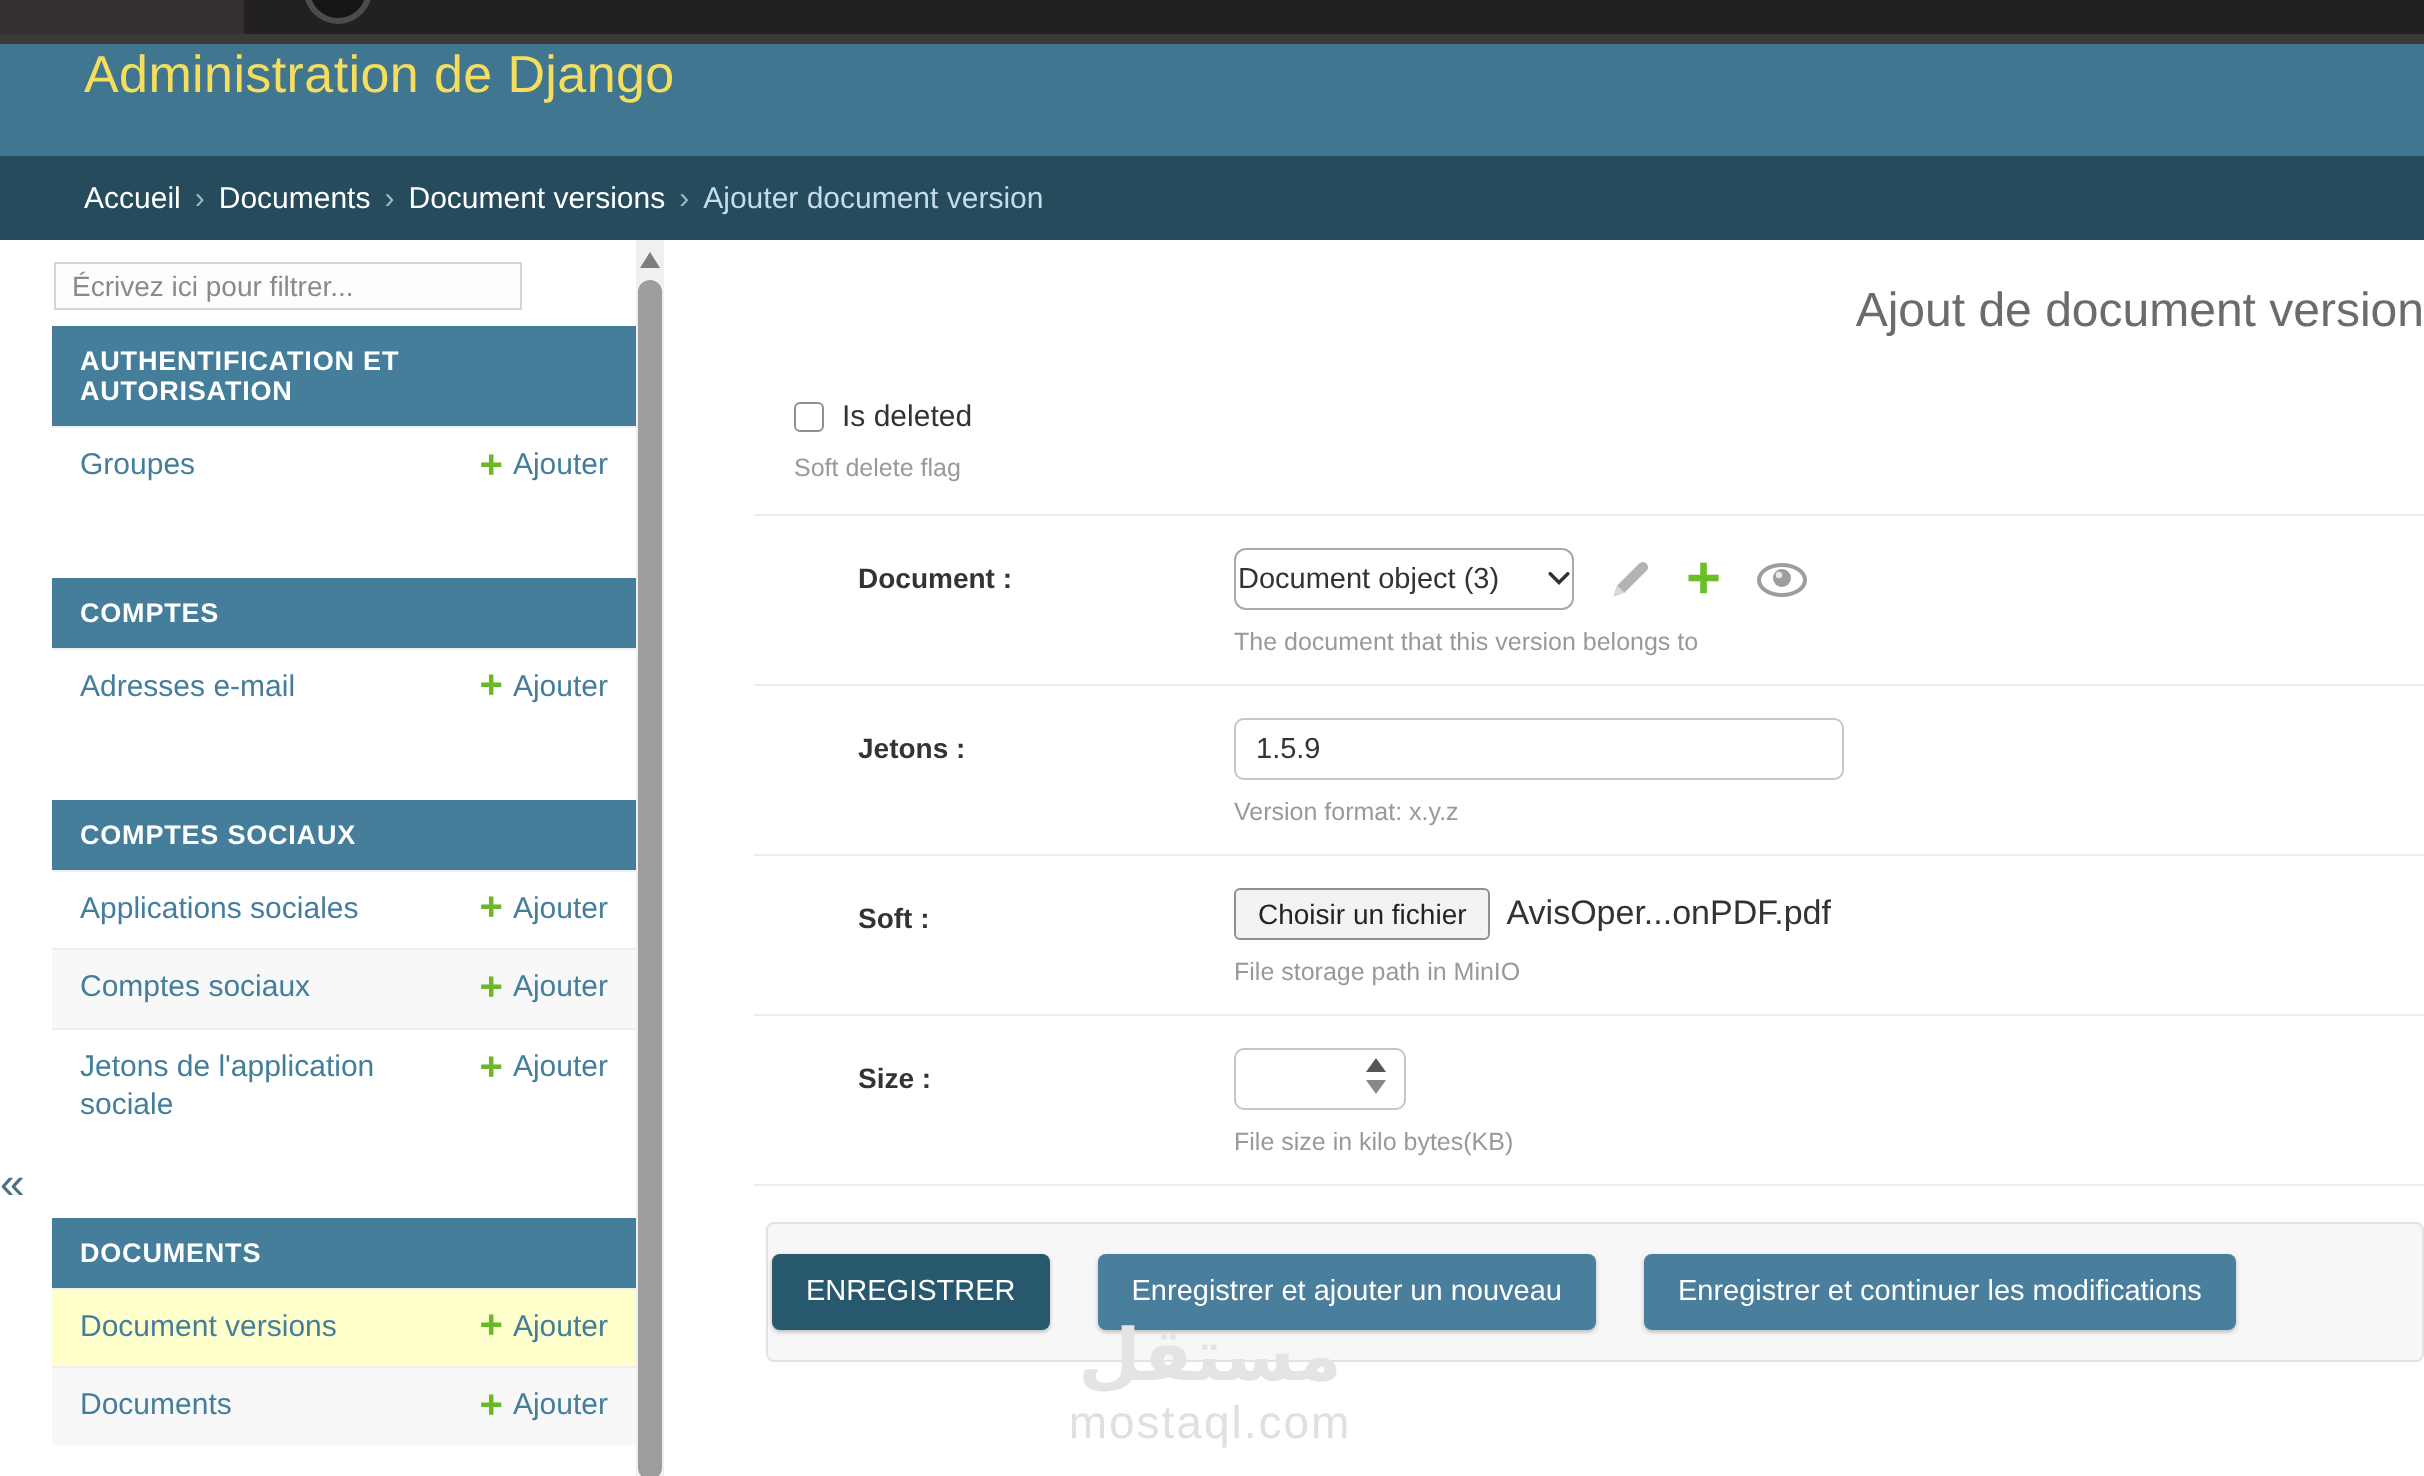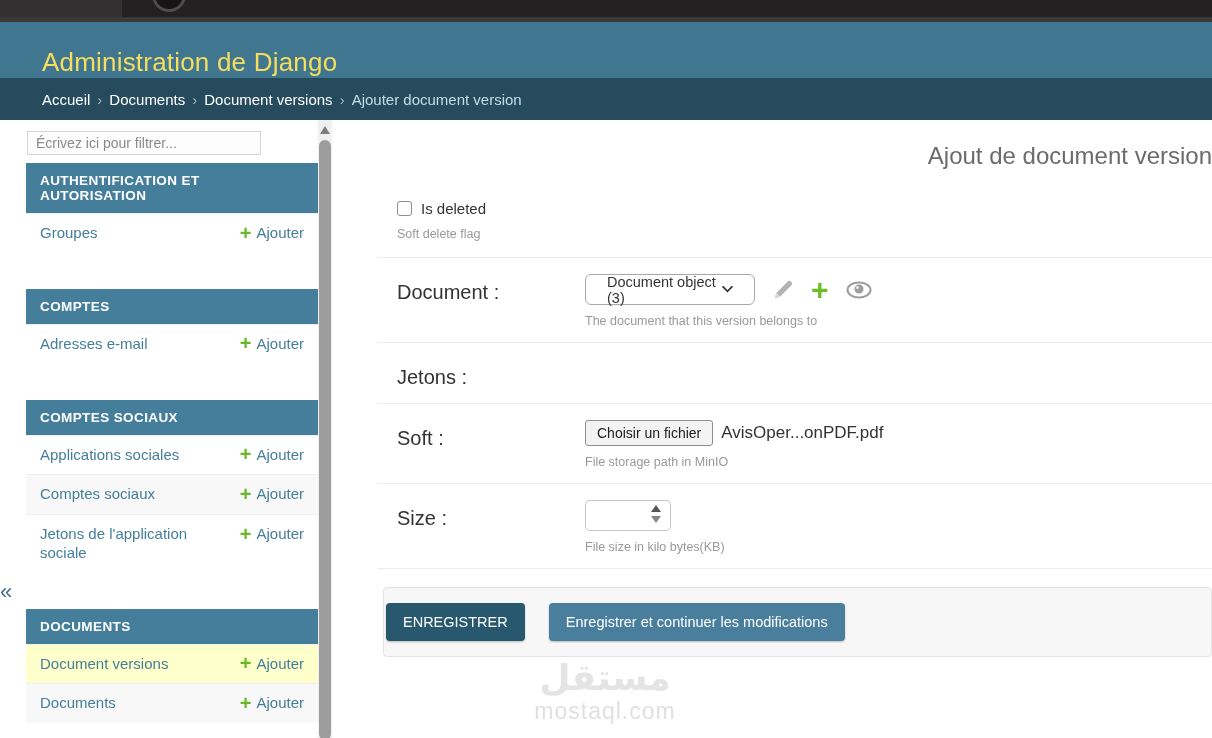--- a/index.html
+++ b/index.html
@@ -7,21 +7,21 @@
   body { font-family:"Liberation Sans","DejaVu Sans",sans-serif; background:#fff; }
   .page { position:relative; width:1212px; height:738px; overflow:hidden; background:#fff; }
 
   
   .topbar { position:relative; height:22px; background:#232021; border-bottom:5px solid #3b3839; overflow:hidden; }
   .topbar .left-block { position:absolute; left:0; top:0; width:122px; height:17px; background:#343031; }
   .topbar .chrome-circle { position:absolute; left:152px; top:-22px; width:34px; height:34px; border-radius:50%;
     border:3px solid #4e4b4c; background:#161415; }
 
   
-  .hdr { height:56px; background:#417690; display:flex; align-items:flex-end; padding-left:42px; }
+  .hdr { height:56px; background:#417690; display:flex; align-items:flex-start; padding-left:42px; }
   .hdr-title { color:#f5dd5d; font-size:26px; font-weight:400; letter-spacing:.2px; }
 
   
   .crumbs { height:42px; background:#264b5d; display:flex; align-items:center; padding-left:42px; font-size:15px; }
   .crumbs a { color:#ffffff; text-decoration:none; }
   .crumbs .sep { color:#9fb8c4; margin:0 7px; }
   .crumbs .current { color:#c4dce8; }
 
   
   .content { display:flex; height:618px; }
@@ -57,27 +57,27 @@
   .page-title { color:#6b6b6b; font-size:24px; font-weight:400; margin-bottom:30px;text-align:right; }
 
   .form-indent { padding-left:20px; }
   .chk-group { padding-bottom:16px; border-bottom:1px solid #ececec; }
   .chk-line { display:flex; align-items:center; margin-bottom:10px; }
   .chk-box { width:15px; height:15px; border:1px solid #8f8f8f; border-radius:3px; background:#fff; margin-right:9px; cursor:pointer; }
   .chk-label { font-size:15px; color:#333; }
   .help { font-size:12.5px; color:#999; }
 
   .form-row { display:flex; align-items:flex-start; padding:16px 0 14px 20px; border-bottom:1px solid #ececec; }
-  .form-label { width:188px; flex:0 0 188px; font-size:20px; font-weight:400; color:#333; padding-top:7px; }
+  .form-label { width:188px; flex:0 0 188px; font-size:14px; font-weight:700; color:#333; padding-top:7px;margin-left:32px; }
   .form-ctrl { display:flex; flex-direction:column; }
   .ctrl-line { display:flex; align-items:center; }
   .form-ctrl .help { margin-top:9px; }
 
   .select-box { width:170px; height:31px; border:1px solid #a9a9a9; border-radius:6px; background:#fff;
-    display:flex; align-items:center; padding:0 21px; cursor:pointer; }
+    display:flex; align-items:center; padding:0 1px; cursor:pointer; }
   .select-box .sel-text { font-size:14.5px; color:#333; flex:1; }
   .chev { width:11px; height:7px; }
   .icon-btn { margin-left:17px; display:flex; align-items:center; cursor:pointer; }
   .plus-big { color:#6abf27; font-size:30px; font-weight:800; line-height:20px; }
 
   .text-input { width:305px; height:31px; border:1px solid #c6c6c6; border-radius:5px; padding:0 10px;
     font-size:14.5px; color:#333; font-family:inherit; }
 
   .file-btn { background:#f3f3f3; border:1px solid #8f8f8f; border-radius:3px; padding:4px 11px;
     font-size:14px; color:#222; cursor:pointer; font-family:inherit; }
@@ -240,20 +240,24 @@
                   <circle cx="11.5" cy="6.5" r="1.6" fill="#e8e8e8"></circle>
                 </svg>
             </span>
           </div>
           <div class="help">The document that this version belongs to</div>
         </div>
       </div>
 
       <div class="form-row">
         <div class="form-label">Jetons :</div>
+        <div class="form-ctrl">
+          <input class="text-input" type="text" value="1.5.9" style="">
+          <div class="help">Version format: x.y.z</div>
+        </div>
       </div>
 
       <div class="form-row">
         <div class="form-label">Soft :</div>
         <div class="form-ctrl">
           <div class="ctrl-line">
             <button class="file-btn">Choisir un fichier</button>
             <span class="file-name">AvisOper...onPDF.pdf</span>
           </div>
           <div class="help">File storage path in MinIO</div>
@@ -268,20 +272,21 @@
               <div class="spin-up"></div>
               <div class="spin-down"></div>
             </div>
           </div>
           <div class="help">File size in kilo bytes(KB)</div>
         </div>
       </div>
 
       <div class="submit-row">
         <button class="btn btn-default">ENREGISTRER</button>
+        <button class="btn btn-secondary">Enregistrer et ajouter un nouveau</button>
         <button class="btn btn-secondary">Enregistrer et continuer les modifications</button>
       </div>
     </div>
   </div>
 
   <div class="watermark">
     <div class="wm-logo">مستقل</div>
     <div class="wm-site">mostaql.com</div>
   </div>
 

